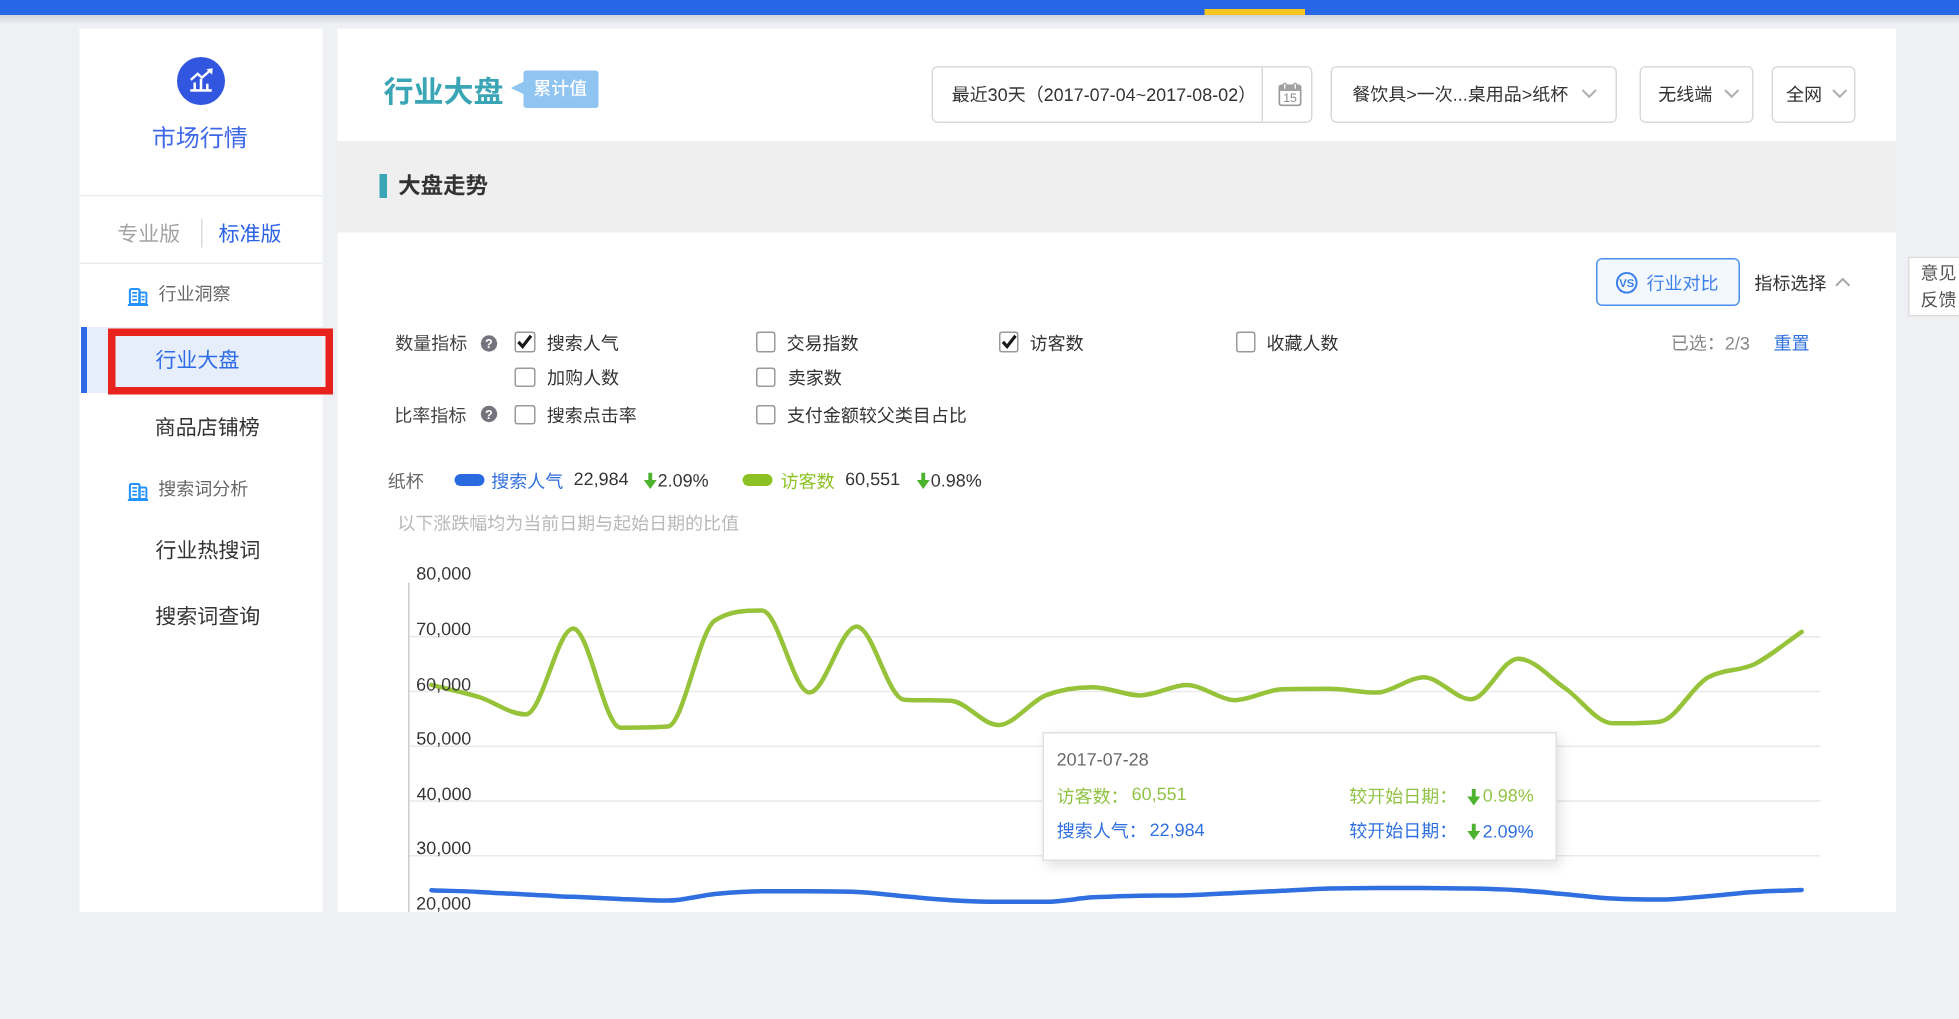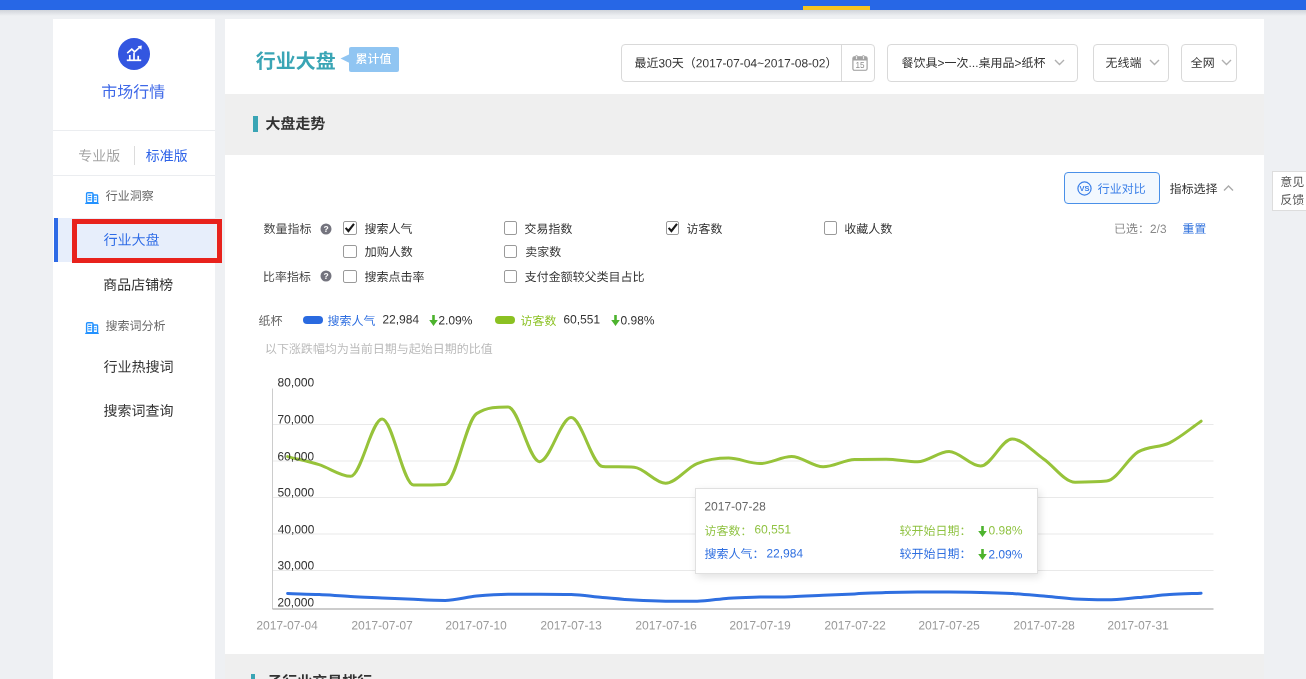--- a/index.html
+++ b/index.html
@@ -1,13 +1,13 @@
 <!DOCTYPE html>
 <html><head><meta charset="utf-8"><style>html,body{margin:0;padding:0;width:1306px;height:679px;overflow:hidden;background:#eef0f3;font-family:"Liberation Sans",sans-serif;}*{box-sizing:border-box;}</style></head><body>
-<div style="position:relative;width:1306px;height:679px;overflow:hidden">
+<div style="position:relative;width:1306px;height:608px;overflow:hidden">
     <div style="position:absolute;left:224.6px;top:94px;width:1039.4px;height:585px;background:#efefef;"></div>
     <div style="position:absolute;left:0px;top:0px;width:1306px;height:10px;background:#2767e6;"></div>
     <div style="position:absolute;left:803px;top:6px;width:67px;height:4px;background:#f6c51f;"></div>
     <div style="position:absolute;left:0px;top:10px;width:1306px;height:6px;background:linear-gradient(to bottom,rgba(160,166,178,.38),rgba(160,166,178,0));"></div>
     <div style="position:absolute;left:53px;top:19px;width:162px;height:660px;background:#fff;"></div>
     <div style="position:absolute;left:118px;top:38px;width:32px;height:32px;background:#3356e0;border-radius:50%;"></div>
     <svg style="position:absolute;left:124px;top:44px" width="20" height="20" viewBox="0 0 20 20">
       <g stroke="#fff" fill="none" stroke-width="1.7">
         <path d="M2.8 16.3 H17.2"></path>
         <path d="M5.8 16 V11"></path>

